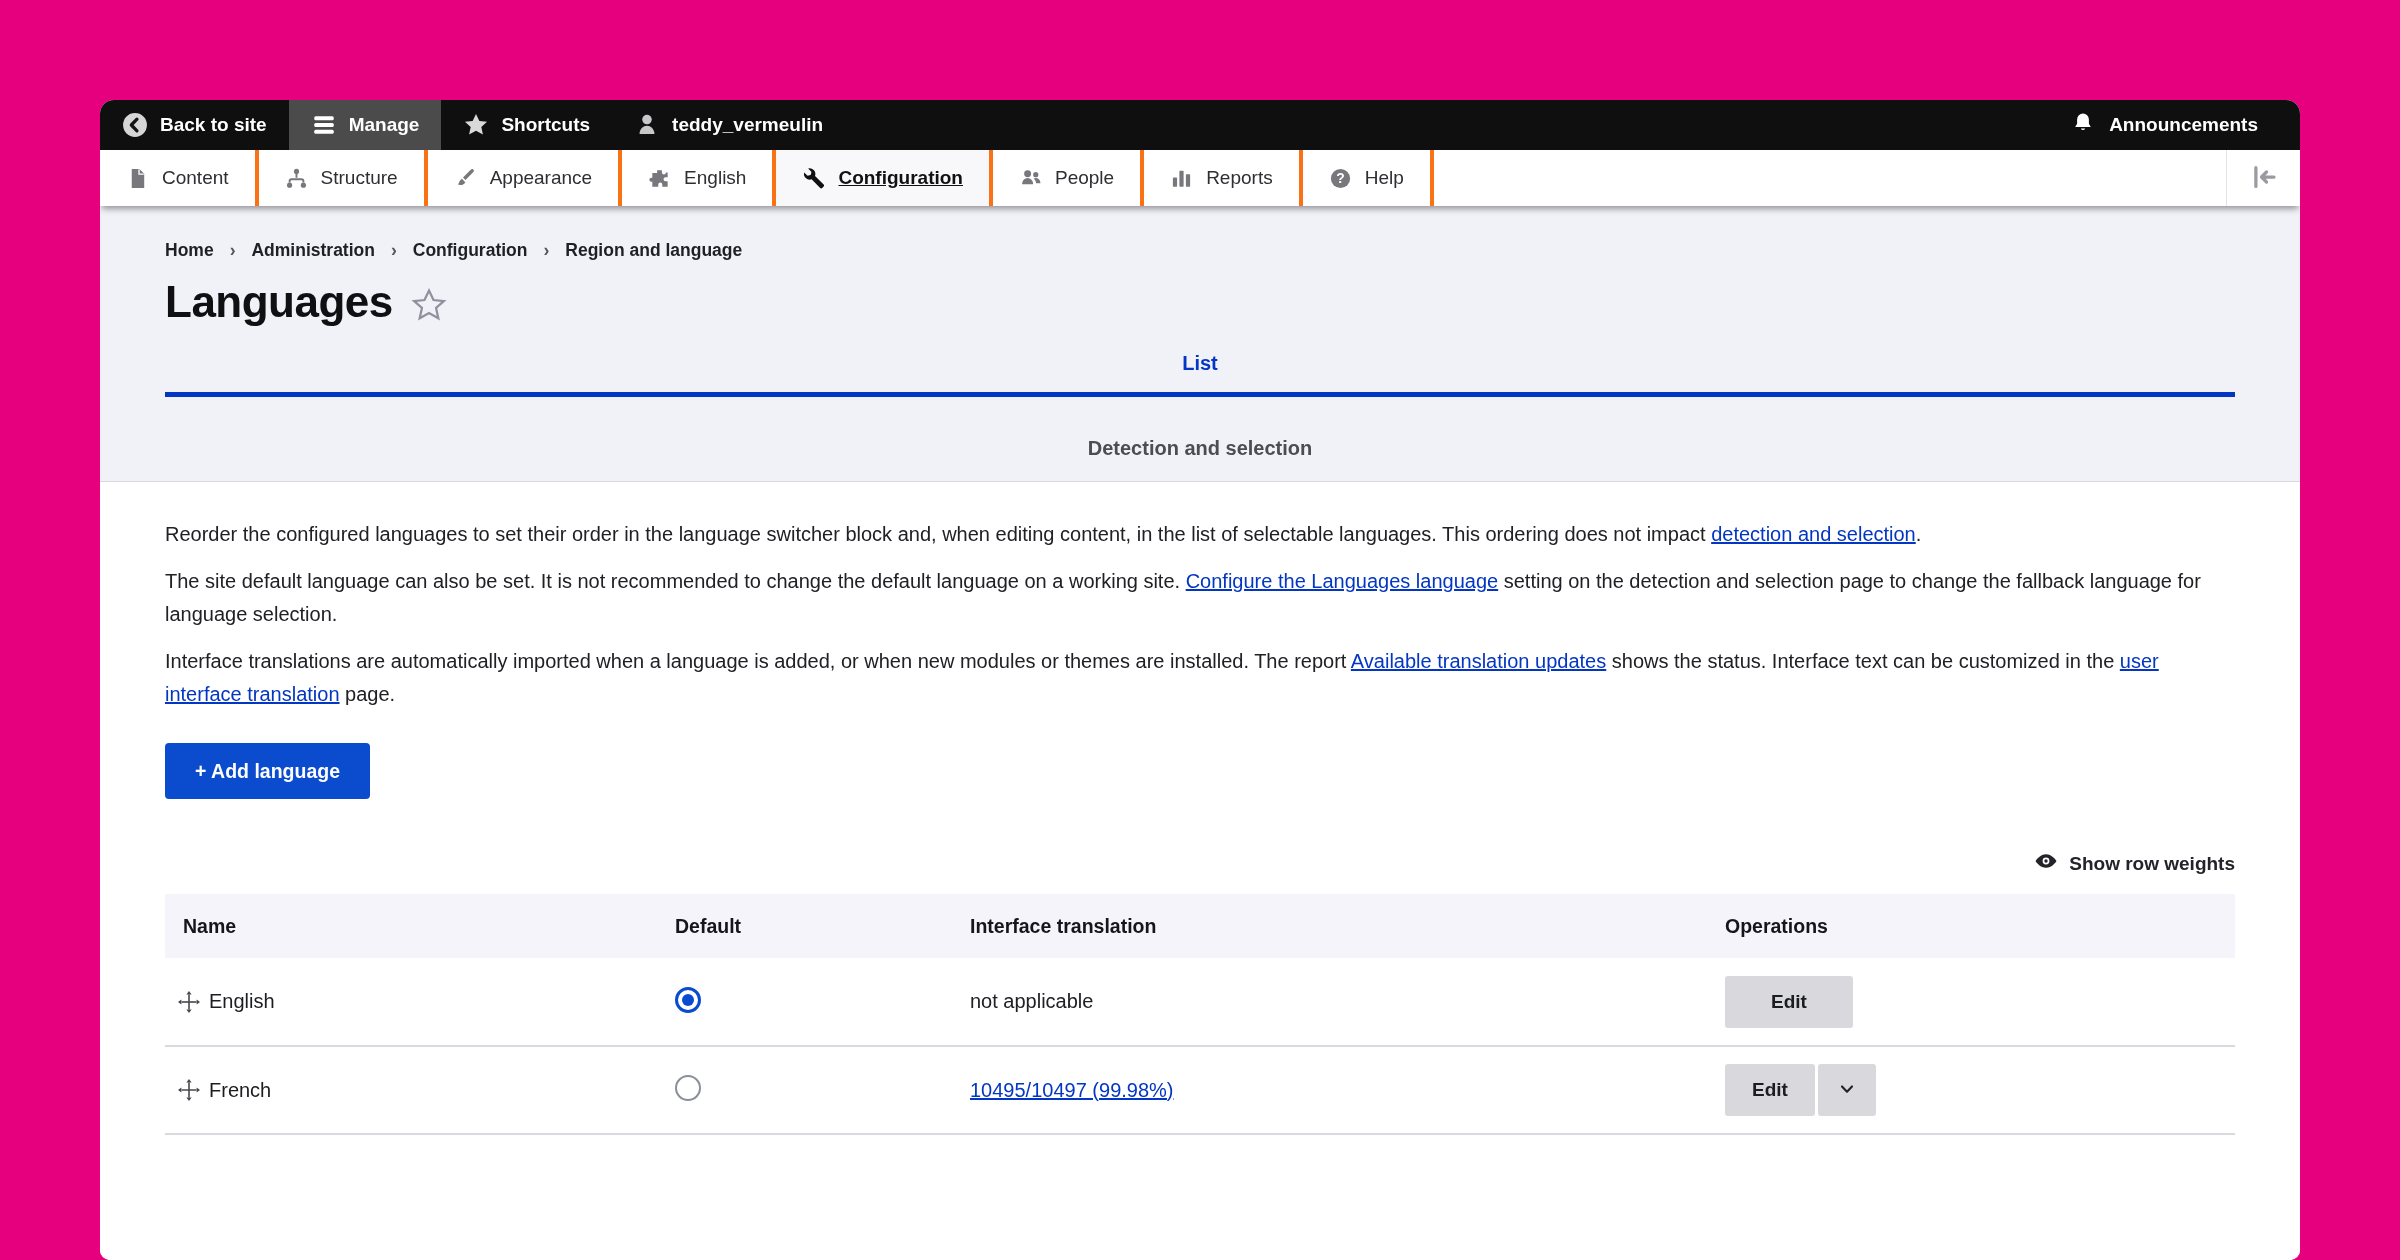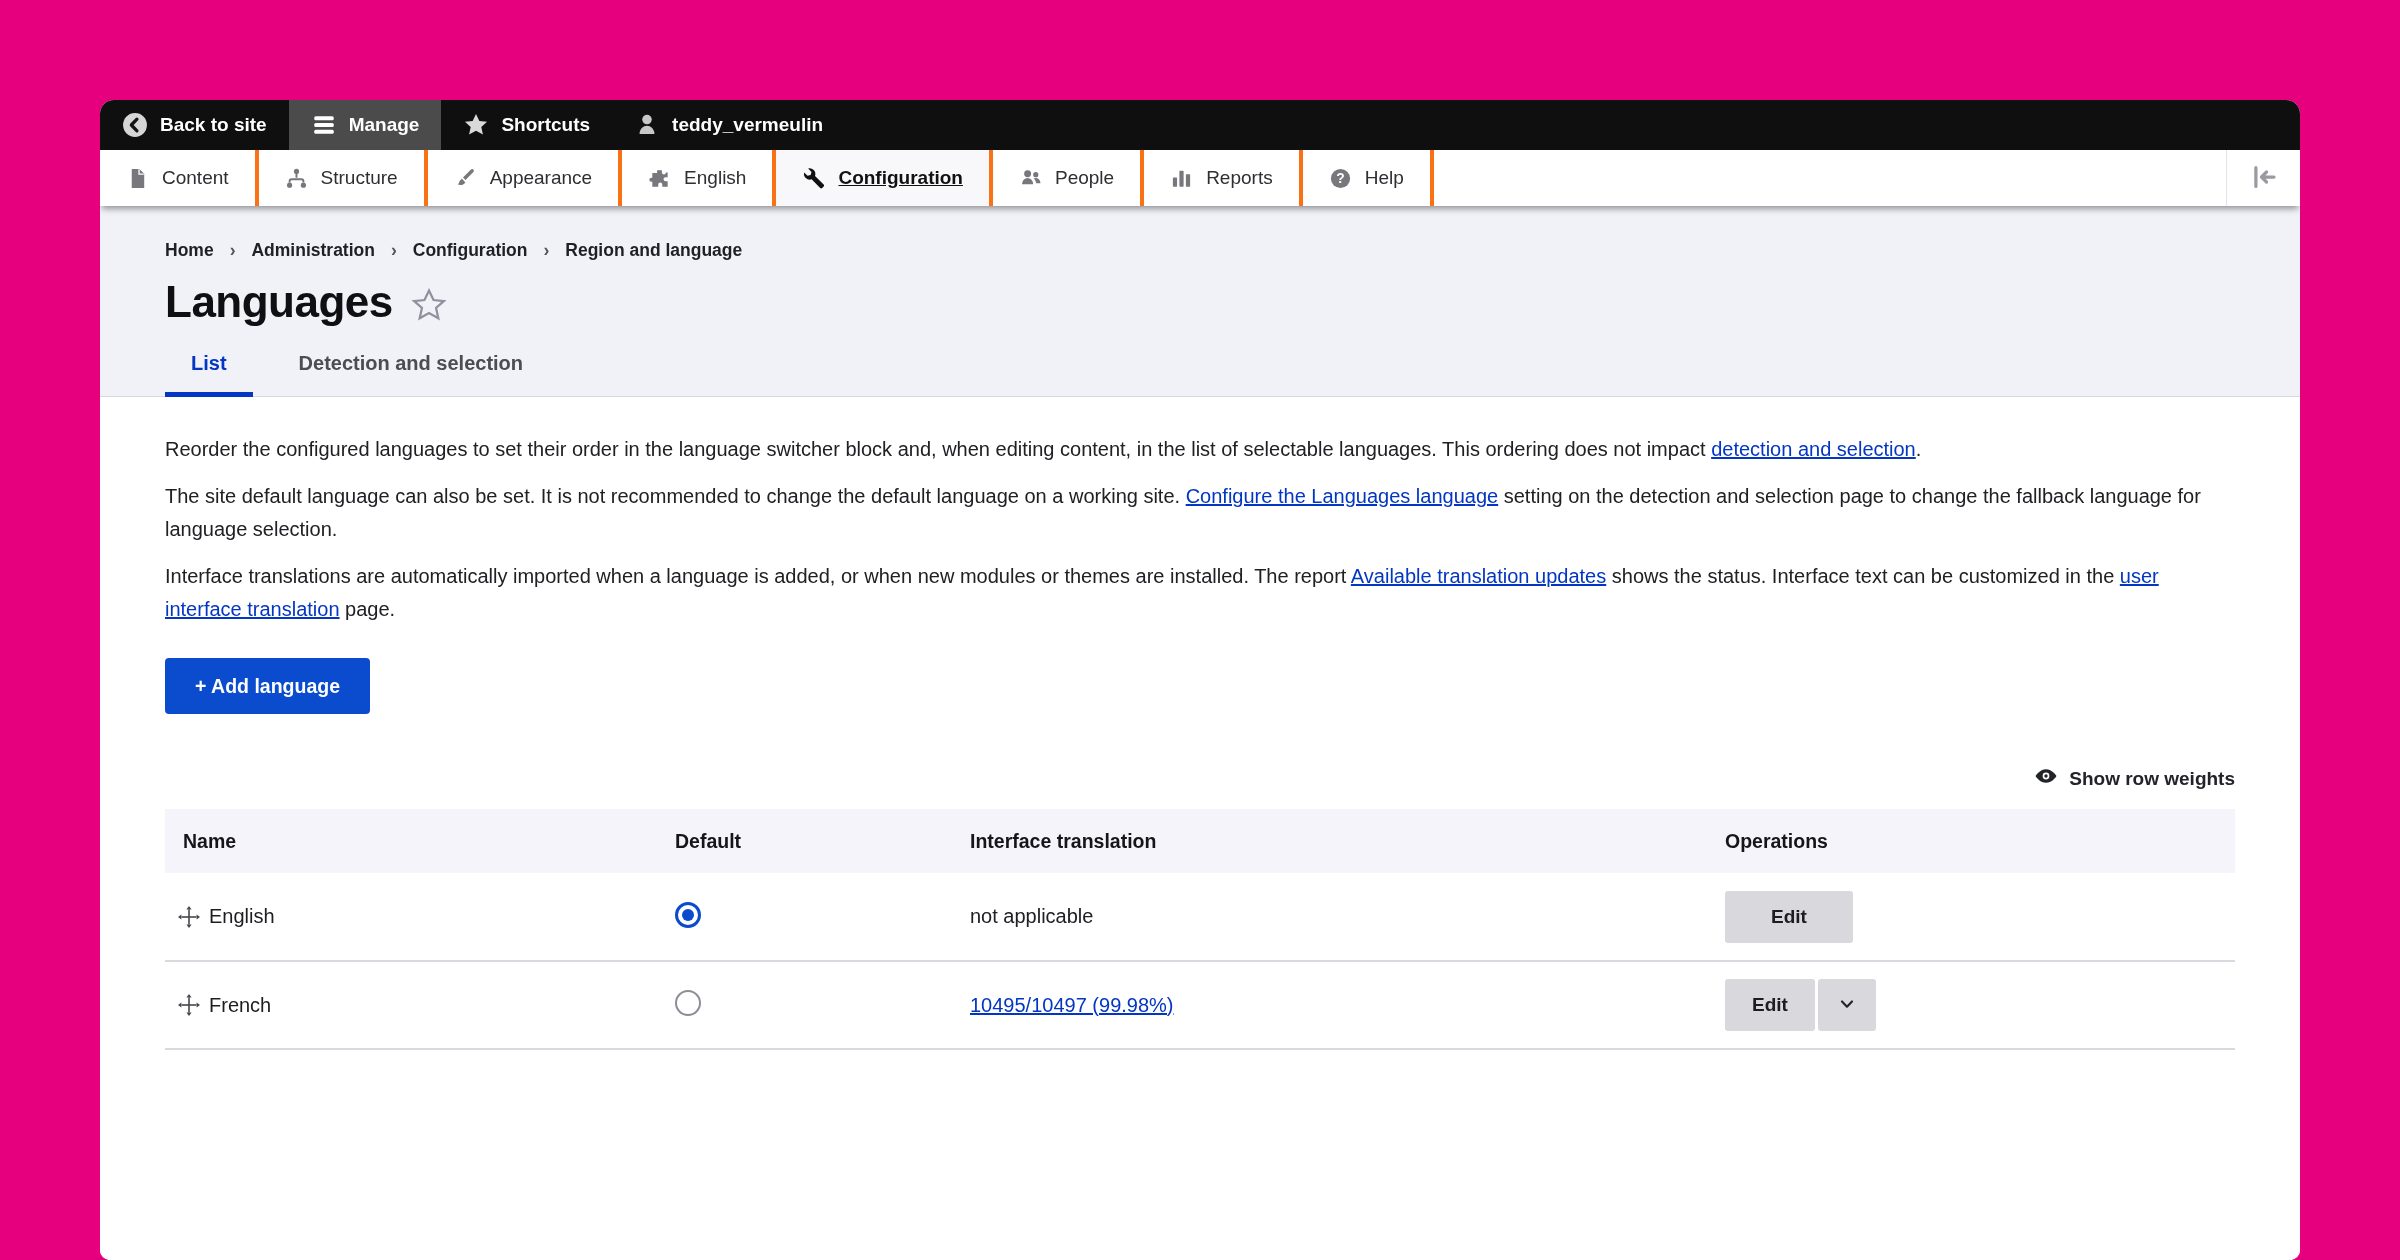--- a/index.html
+++ b/index.html
@@ -56,21 +56,21 @@
     background:var(--header-bg,#f1f1f8); padding:34px 65px 0 65px;
     border-bottom:1px solid #d8d8de;
   }
   .breadcrumb { display:flex; align-items:center; gap:16px; font-size:17.5px; font-weight:600; color:#1f1f24; }
   .crumb { color:#1f1f24; text-decoration:none; cursor:pointer; }
   .crumb-sep { color:#54545a; font-weight:600; }
   .title-row { display:flex; align-items:center; gap:18px; margin-top:16px; }
   .title-row h1 { font-size:44px; font-weight:bold; color:#101013; letter-spacing:-0.5px; }
   .title-star { display:inline-flex; cursor:pointer; margin-top:6px; }
   .title-star svg { width:36px; height:36px; }
-  .tabs { display:flex; gap:20px; margin-top:24px; }
+  .tabs { display:flex; gap:40px; margin-top:24px;flex-direction:column; }
   .tab {
     background:none; border:none; font-family:inherit; font-size:20px; font-weight:600;
     color:#4c4d53; padding:0 26px 17px 26px; cursor:pointer; position:relative; top:1px;
     border-bottom:5px solid transparent;
   }
   .tab.active { color:var(--active-tab-blue,#0336c2); border-bottom-color:var(--active-tab-blue,#0336c2); }
   
   .content { background:#fff; padding:36px 65px 0 65px; flex:1 1 auto; }
   .content p { font-size:20px; line-height:33px; color:#202025; margin-bottom:14px; }
   .content a.inline-link { color:var(--link-blue,#0336c2); text-decoration:underline; cursor:pointer; }
@@ -156,20 +156,29 @@
         <button class="tb-item">
           <span class="icon ">
             <svg viewBox="0 0 24 24" fill="#c7c7c9">
               <circle cx="12" cy="7" r="4.4"></circle>
               <path d="M12 12.6c-3.6 0-6.2 2.8-6.8 6.4-.1.8 0 1.4 0 1.4h13.6s.1-.6 0-1.4c-.6-3.6-3.2-6.4-6.8-6.4z"></path>
             </svg>
           </span>
           <span>teddy_vermeulin</span>
         </button>
       </nav>
+    <div class="toolbar-right">
+      <button class="announce">
+        <span class="icon"><svg viewBox="0 0 24 24" fill="#ffffff">
+              <path d="M12 2.6a5.9 5.9 0 0 0-5.9 5.9v4.3L4.2 16h15.6l-1.9-3.2V8.5A5.9 5.9 0 0 0 12 2.6z"></path>
+              <path d="M9.9 17.4a2.2 2.2 0 0 0 4.2 0z"></path>
+            </svg></span>
+        <span>Announcements</span>
+      </button>
+    </div>
   </header>
 
   <nav class="menu-bar">
     <div class="menu-items" id="menu-items">
         <button class="menu-item">
           <span class="icon ">
             <svg viewBox="0 0 24 24" fill="#77777c">
               <path d="M6 2h8l5 5v15H6z"></path>
               <path d="M13.6 2.4v5h5" fill="none" stroke="#ffffff" stroke-width="1.4"></path>
             </svg>

